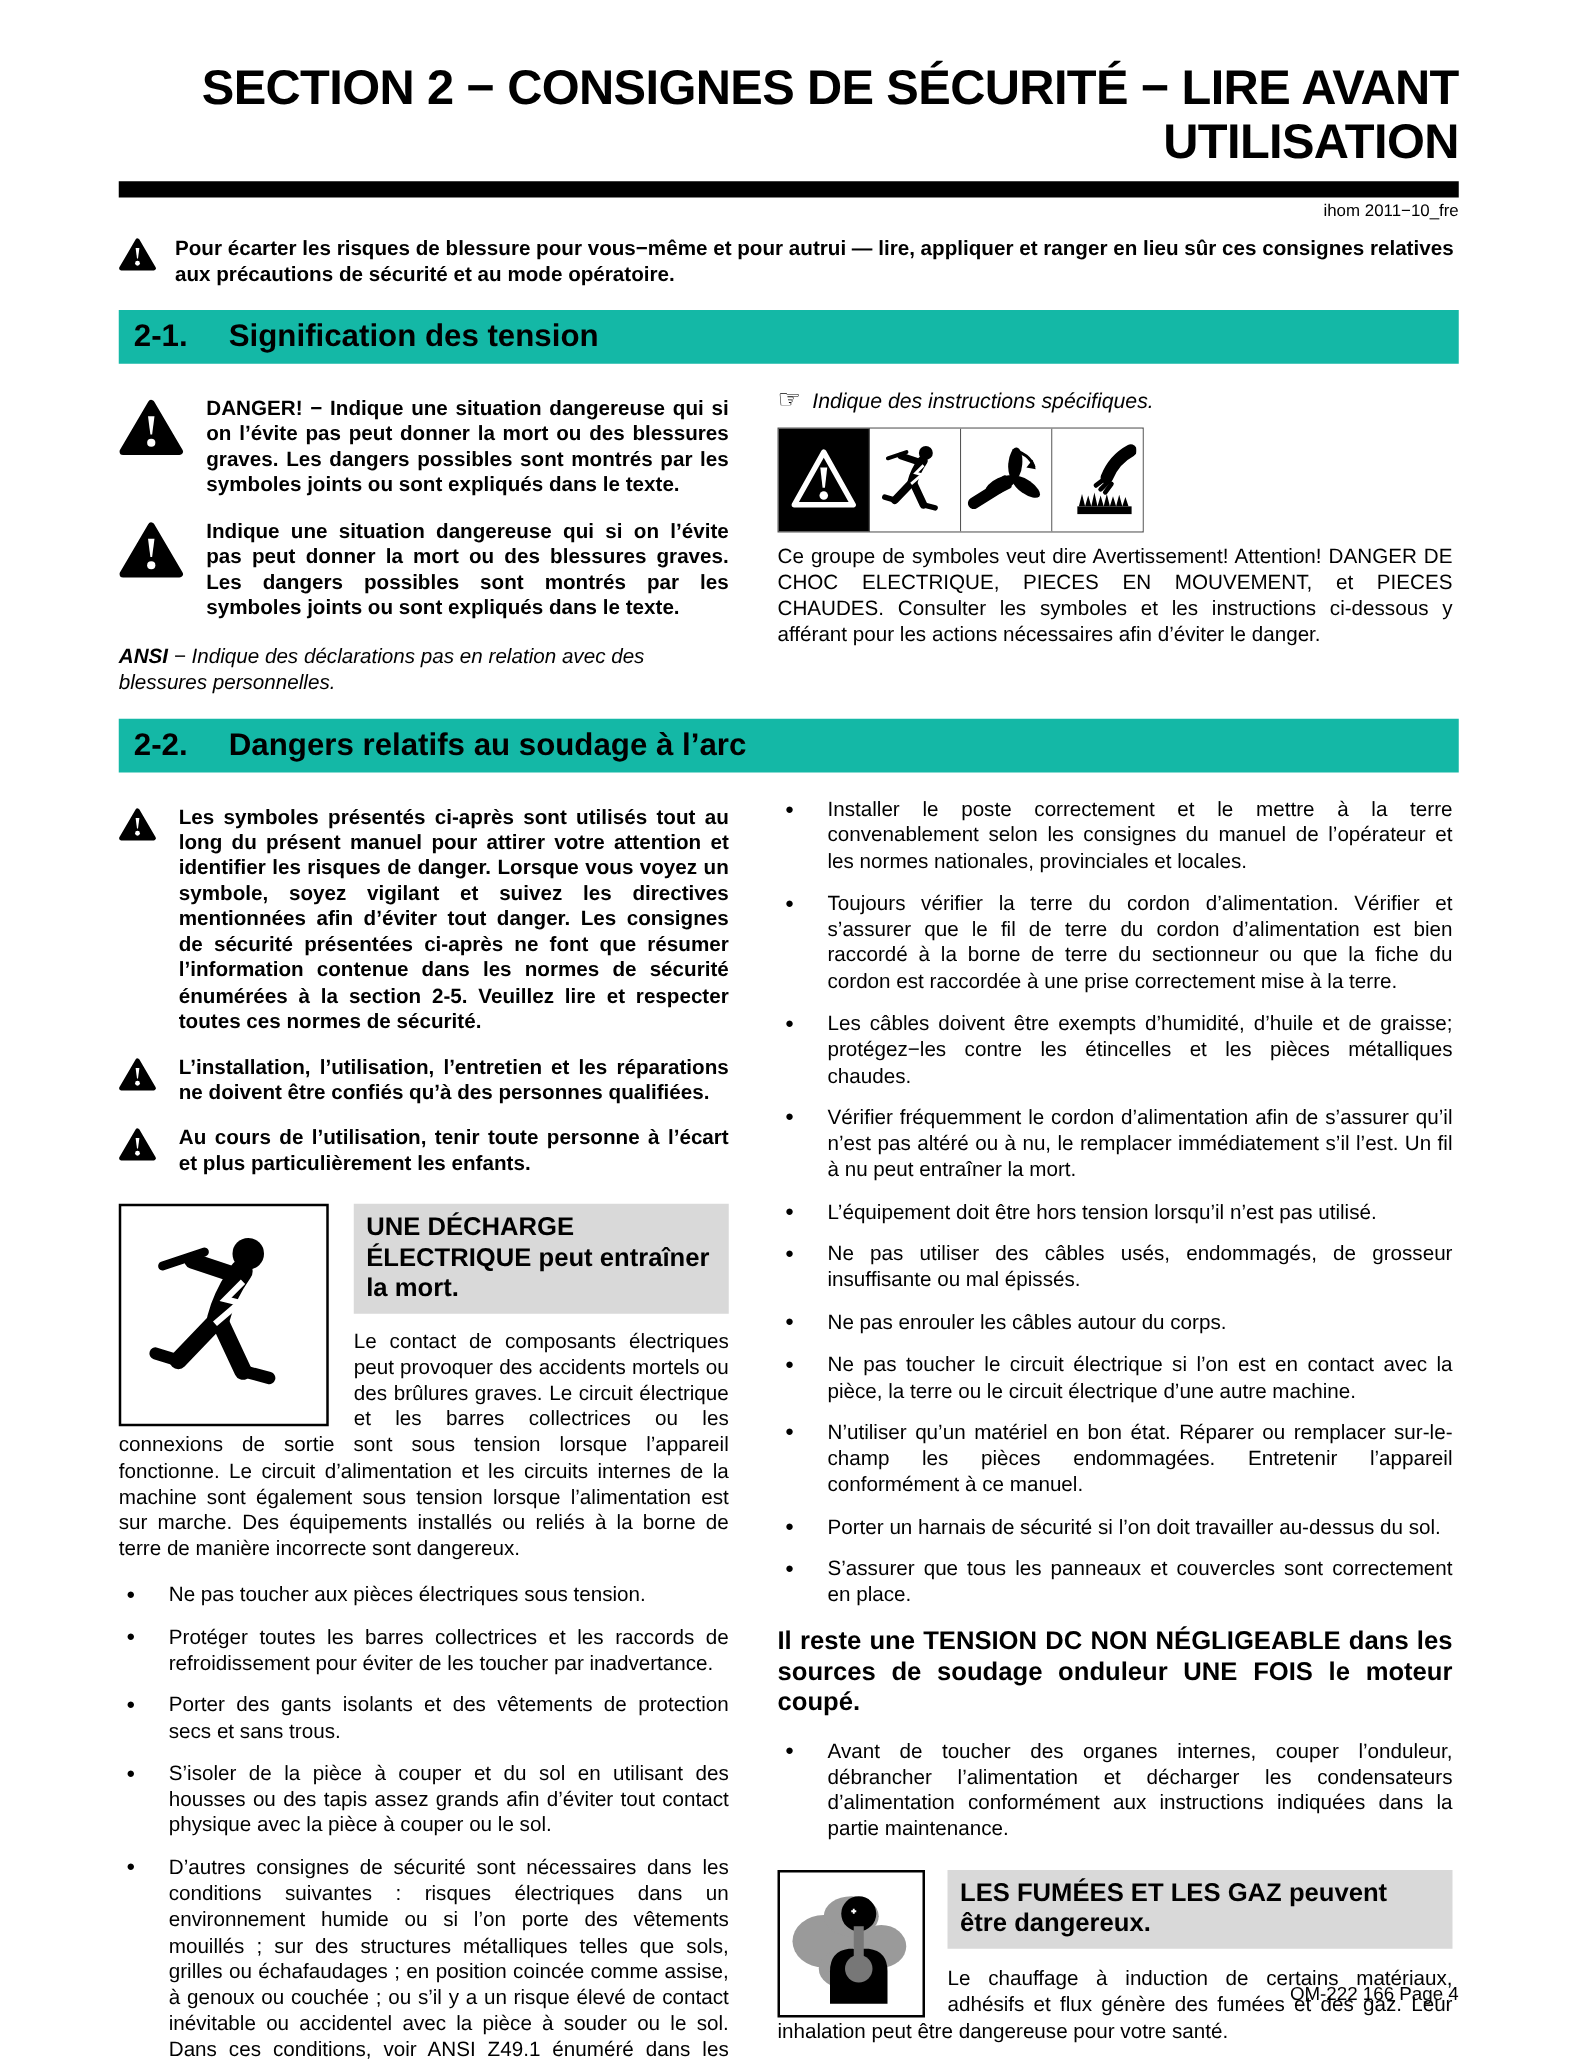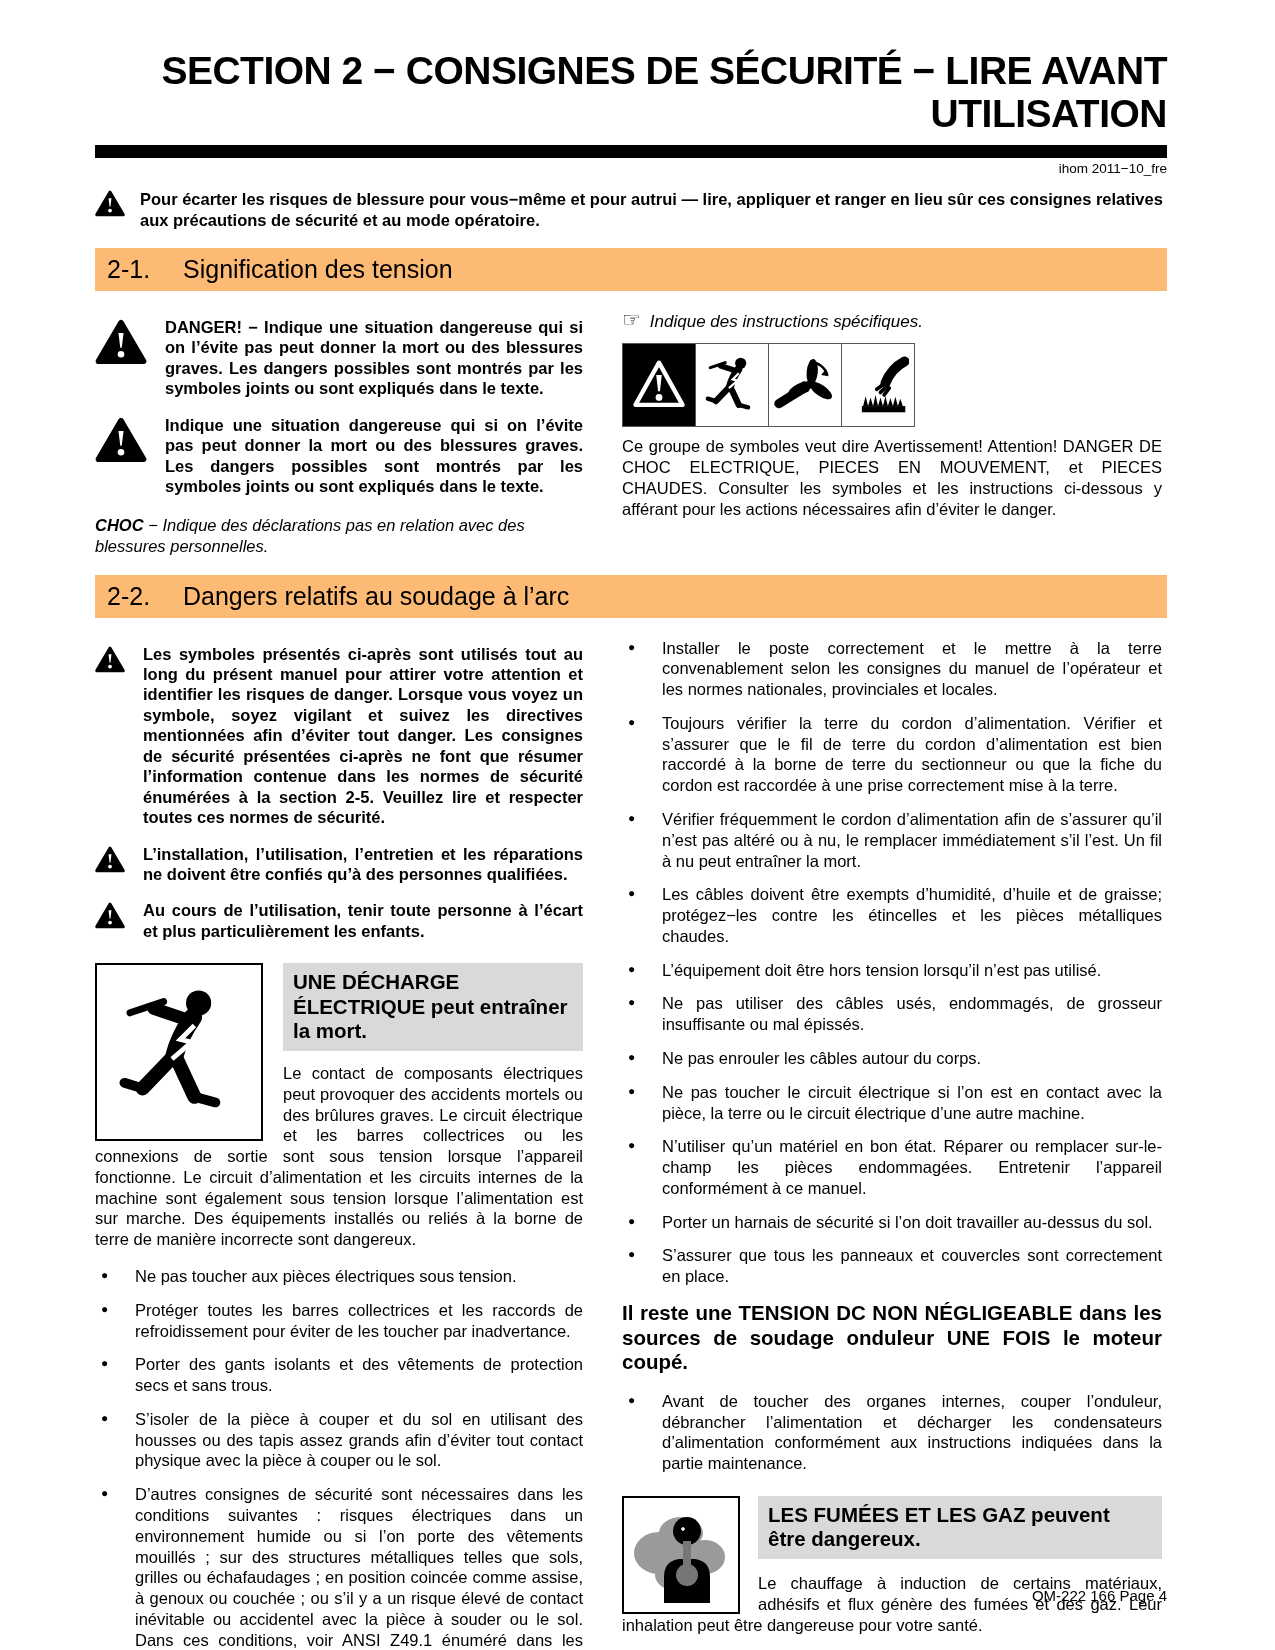--- a/index.html
+++ b/index.html
@@ -12,21 +12,21 @@
   .content { position:absolute; left:95px; top:0; width:1072px; }
 
   .title { margin-top:50px; text-align:right; font-weight:bold; font-size:39px; line-height:1.1; letter-spacing:-0.5px; }
   .title .tline { display:block; white-space:nowrap; }
   .rule { height:13px; background:#000; margin-top:9px; }
   .docref { text-align:right; font-size:13.5px; margin-top:3px; }
 
   .intro { display:flex; gap:15px; margin-top:13px; font-weight:bold; font-size:16.5px; line-height:1.28; }
   .intro .tri { flex:none; margin-top:1px; }
 
-  .secbar { background:#fdba74; margin-top:17px; padding:7px 0 7px 12px; font-weight:normal; font-size:25px; display:flex; align-items:baseline; }
+  .secbar { background:#14b8a6; margin-top:17px; padding:7px 0 7px 12px; font-weight:bold; font-size:25px; display:flex; align-items:baseline; }
   .secbar .num { width:76px; flex:none; }
 
   .cols { display:flex; gap:39px; margin-top:14px; align-items:flex-start; }
   .colL { width:488px; flex:none; }
   .colR { width:540px; flex:none; }
 
   .warnitem { display:flex; gap:18px; margin:12px 0 16px; }
   .warnitem .tri { flex:none; margin-top:2px; }
   .warnitem p { margin:0; font-weight:bold; font-size:16.5px; line-height:1.24; text-align:justify; }
 
@@ -106,21 +106,21 @@
         <span class="tri">
           <svg width="52" height="46" viewBox="0 0 110 98">
               <path d="M55 8 L103 90 L7 90 Z" fill="#000" stroke="#000" stroke-width="12" stroke-linejoin="round"></path>
               <path d="M49.5 30 h11 l-4 31 h-3 Z" fill="#fff"></path>
               <circle cx="55" cy="75" r="7" fill="#fff"></circle>
             </svg>
         </span>
         <p>Indique une situation dangereuse qui si on l’évite pas peut donner la mort ou des blessures graves. Les dangers possibles sont montrés par les symboles joints ou sont expliqués dans le texte.</p>
       </div>
       <div class="note">
-        <b>CHOC</b><span> − Indique des déclarations pas en relation avec des blessures personnelles.</span>
+        <b>ANSI</b><span> − Indique des déclarations pas en relation avec des blessures personnelles.</span>
       </div>
     </div>
 
     <div class="colR">
       <div class="instr">
         <span class="pointer">☞</span>
         <span>Indique des instructions spécifiques.</span>
       </div>
       <div class="symstrip">
         <div class="symbox dark">
@@ -245,22 +245,22 @@
         <li>S’isoler de la pièce à couper et du sol en utilisant des housses ou des tapis assez grands afin d’éviter tout contact physique avec la pièce à couper ou le sol.</li>
         <li>D’autres consignes de sécurité sont nécessaires dans les conditions suivantes : risques électriques dans un environnement humide ou si l’on porte des vêtements mouillés ; sur des structures métalliques telles que sols, grilles ou échafaudages ; en position coincée comme assise, à genoux ou couchée ; ou s’il y a un risque élevé de contact inévitable ou accidentel avec la pièce à souder ou le sol. Dans ces conditions, voir ANSI Z49.1 énuméré dans les normes de sécurité. En outre, ne pas travailler seul !</li>
 
       </ul>
     </div>
 
     <div class="colR">
       <ul class="bullets" style="margin-top:6px">
         <li>Installer le poste correctement et le mettre à la terre convenablement selon les consignes du manuel de l’opérateur et les normes nationales, provinciales et locales.</li>
         <li>Toujours vérifier la terre du cordon d’alimentation. Vérifier et s’assurer que le fil de terre du cordon d’alimentation est bien raccordé à la borne de terre du sectionneur ou que la fiche du cordon est raccordée à une prise correctement mise à la terre.</li>
+        <li>Les câbles doivent être exempts d’humidité, d’huile et de graisse; protégez−les contre les étincelles et les pièces métalliques chaudes.</li>
         <li>Vérifier fréquemment le cordon d’alimentation afin de s’assurer qu’il n’est pas altéré ou à nu, le remplacer immédiatement s’il l’est. Un fil à nu peut entraîner la mort.</li>
-        <li>Les câbles doivent être exempts d’humidité, d’huile et de graisse; protégez−les contre les étincelles et les pièces métalliques chaudes.</li>
         <li>L’équipement doit être hors tension lorsqu’il n’est pas utilisé.</li>
         <li>Ne pas utiliser des câbles usés, endommagés, de grosseur insuffisante ou mal épissés.</li>
         <li>Ne pas enrouler les câbles autour du corps.</li>
         <li>Ne pas toucher le circuit électrique si l’on est en contact avec la pièce, la terre ou le circuit électrique d’une autre machine.</li>
         <li>N’utiliser qu’un matériel en bon état. Réparer ou remplacer sur-le-champ les pièces endommagées. Entretenir l’appareil conformément à ce manuel.</li>
         <li>Porter un harnais de sécurité si l’on doit travailler au-dessus du sol.</li>
         <li>S’assurer que tous les panneaux et couvercles sont correctement en place.</li>
       </ul>
 
       <p class="dc-head">Il reste une TENSION DC NON NÉGLIGEABLE dans les sources de soudage onduleur UNE FOIS le moteur coupé.</p>

